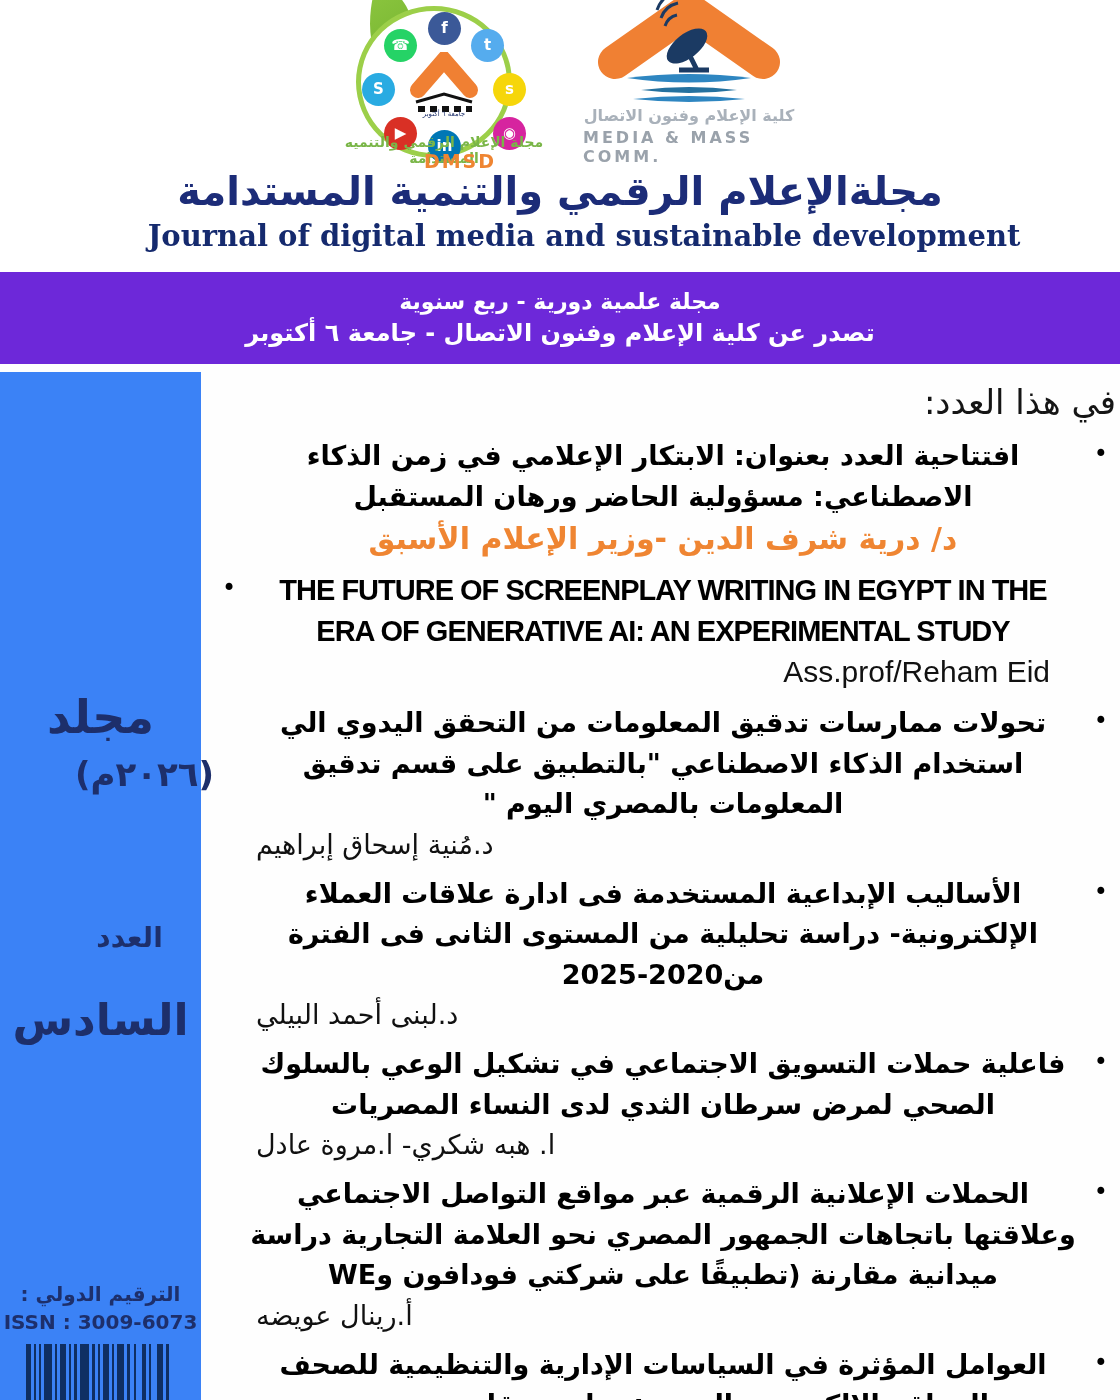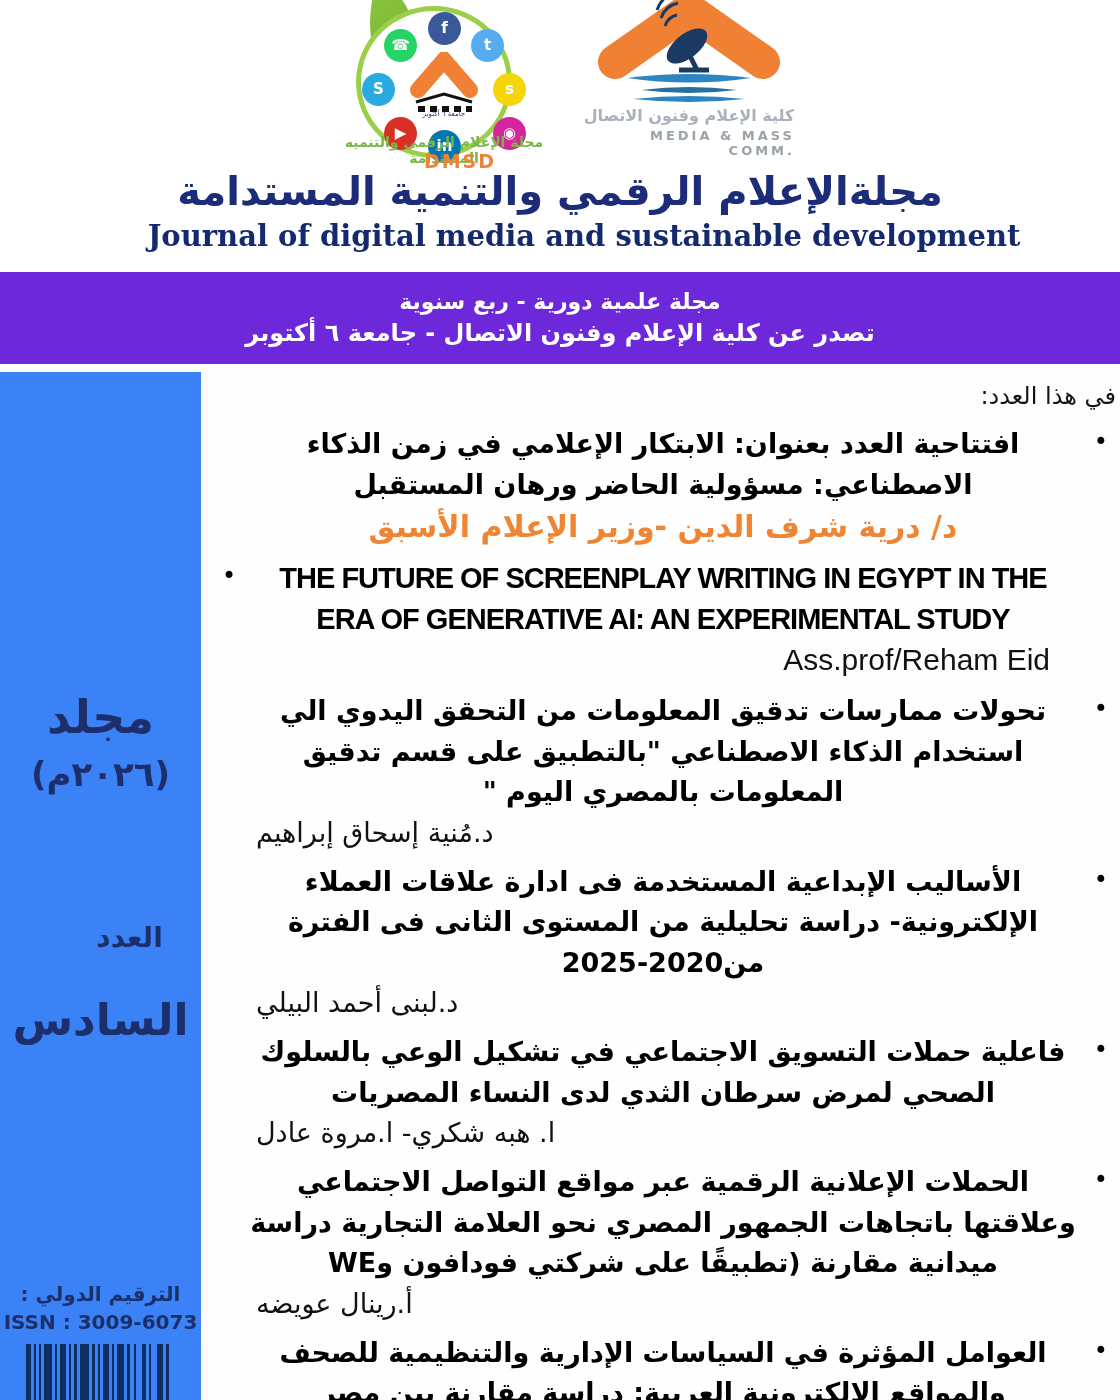--- a/index.html
+++ b/index.html
@@ -31,48 +31,48 @@
   .univ-caption { position:absolute; left:0; top:58px; width:80px; font-size:7px; color:#1d2f6b; }
   .dmsd-caption { position:absolute; left:-14px; top:134px; width:240px; text-align:center;
     color:#7ab648; font-weight:bold; font-size:14px; }
   .dmsd-abbr { position:absolute; left:16px; top:150px; width:212px; text-align:center;
     color:#ef8532; font-weight:bold; font-size:19px; letter-spacing:2px; }
 
   
   .mmc-logo { position:absolute; left:583px; top:0; width:212px; height:160px; }
   .mmc-caption-ar { position:absolute; left:0; top:106px; width:212px; text-align:center;
     color:#a9b1ba; font-size:16px; font-weight:bold; }
-  .mmc-caption-en { position:absolute; left:0; top:128px; width:212px; text-align:right;
-    color:#9aa2ab; font-size:13px; font-weight:bold; letter-spacing:3px; }
+  .mmc-caption-en { position:absolute; left:0; top:128px; width:212px; text-align:left;
+    color:#9aa2ab; font-size:16px; font-weight:bold; letter-spacing:3px; }
 
   .title-ar { position:absolute; left:0; top:168px; width:1120px; text-align:center;
     color:#1c2c78; font-size:40px; font-weight:bold; direction:rtl; }
   .title-en { position:absolute; left:0; top:219px; width:1120px; text-align:center;
     color:#152a6e; font-size:29px; font-weight:bold; font-family:"DejaVu Serif", serif;padding-left:48px; }
 
   
   .banner { position:absolute; left:0; top:272px; width:1120px; height:92px; background:#6d28d9;
     display:flex; flex-direction:column; align-items:center; justify-content:center; gap:5px; }
   .banner-line1 { color:#fff; font-size:22px; font-weight:bold; direction:rtl; }
   .banner-line2 { color:#fff; font-size:24px; font-weight:bold; direction:rtl; }
 
   
   .sidebar { position:absolute; left:0; top:372px; width:201px; height:1028px; background:#3b82f6; }
   .sidebar div { color:#1d2f6b; text-align:center; width:100%; position:absolute; direction:rtl; }
   .vol-label   { top:318px; font-size:46px; font-weight:bold; }
-  .vol-year    { top:382px; font-size:34px; font-weight:bold; }
+  .vol-year    { top:382px; font-size:34px; font-weight:bold;margin-left:44px; }
   .issue-word  { top:549px; font-size:28px; font-weight:bold;margin-left:29px; }
   .issue-num   { top:622px; font-size:44px; font-weight:bold; }
   .issn-label  { top:910px; font-size:20px; font-weight:bold; }
   .issn-value  { top:938px; font-size:20px; font-weight:bold; direction:ltr !important; }
   .barcode { position:absolute; left:26px; top:972px; }
 
   
   .content { position:absolute; left:210px; top:372px; width:906px; }
-  .toc-heading { margin-top:10px; text-align:right; direction:rtl; font-size:24px;
+  .toc-heading { margin-top:10px; text-align:right; direction:rtl; font-size:34px;
     color:#151515; padding-left:10px; font-weight:normal; }
   .article { position:relative; padding:0 38px; margin-top:14px; }
   .article .bullet { position:absolute; top:4px; font-size:24px; color:#000; }
   .article.ar { direction:rtl; }
   .article.ar .bullet { right:8px; }
   .article.en .bullet { left:12px; }
   .a-title { text-align:center; font-weight:bold; color:#000; }
   .article.ar .a-title { font-size:27px; line-height:1.5; }
   .article.en .a-title { font-size:29px; line-height:1.4; letter-spacing:-1px;
     font-family:"Liberation Sans", sans-serif; }

